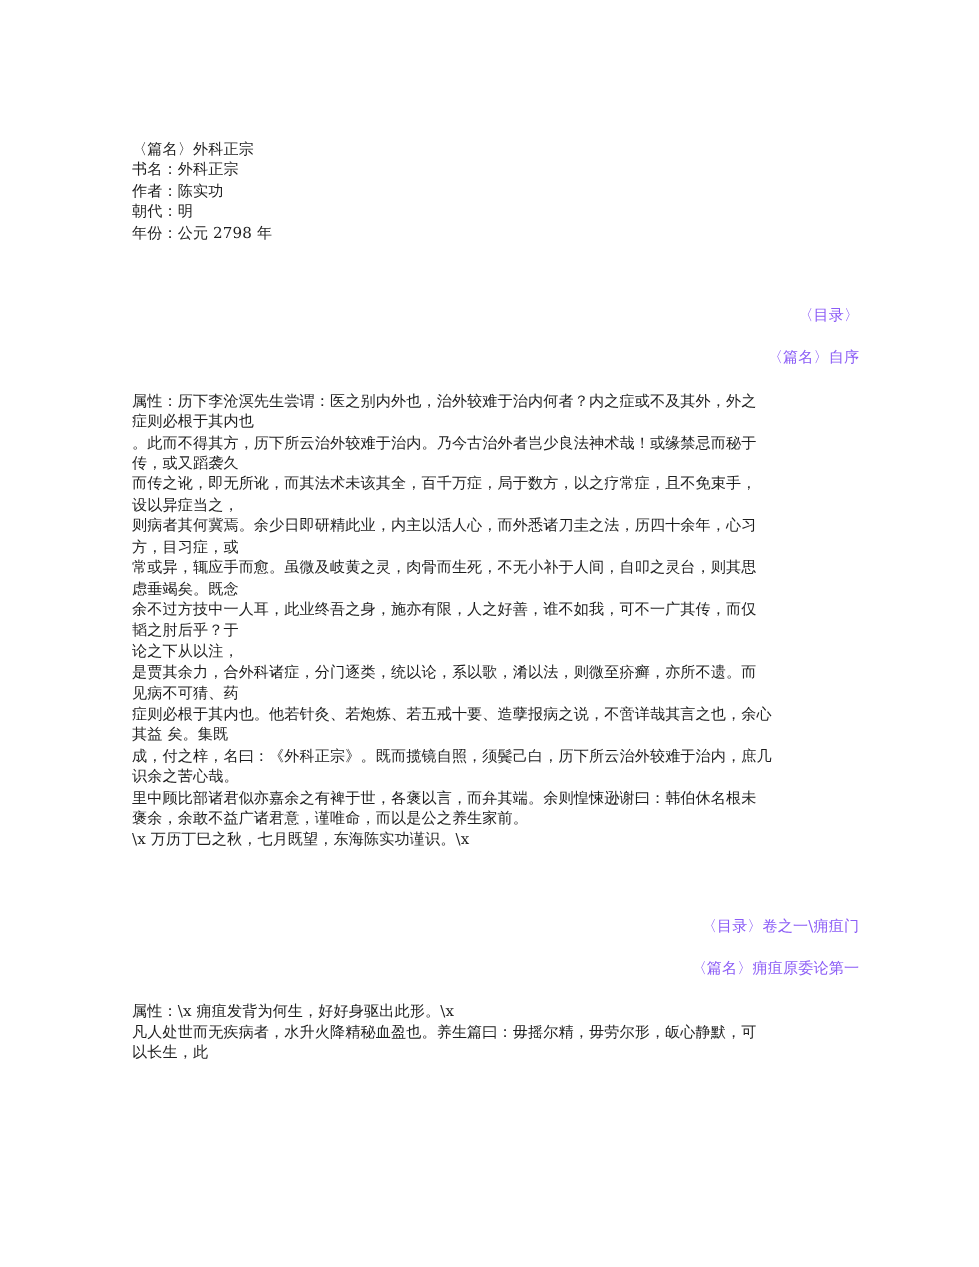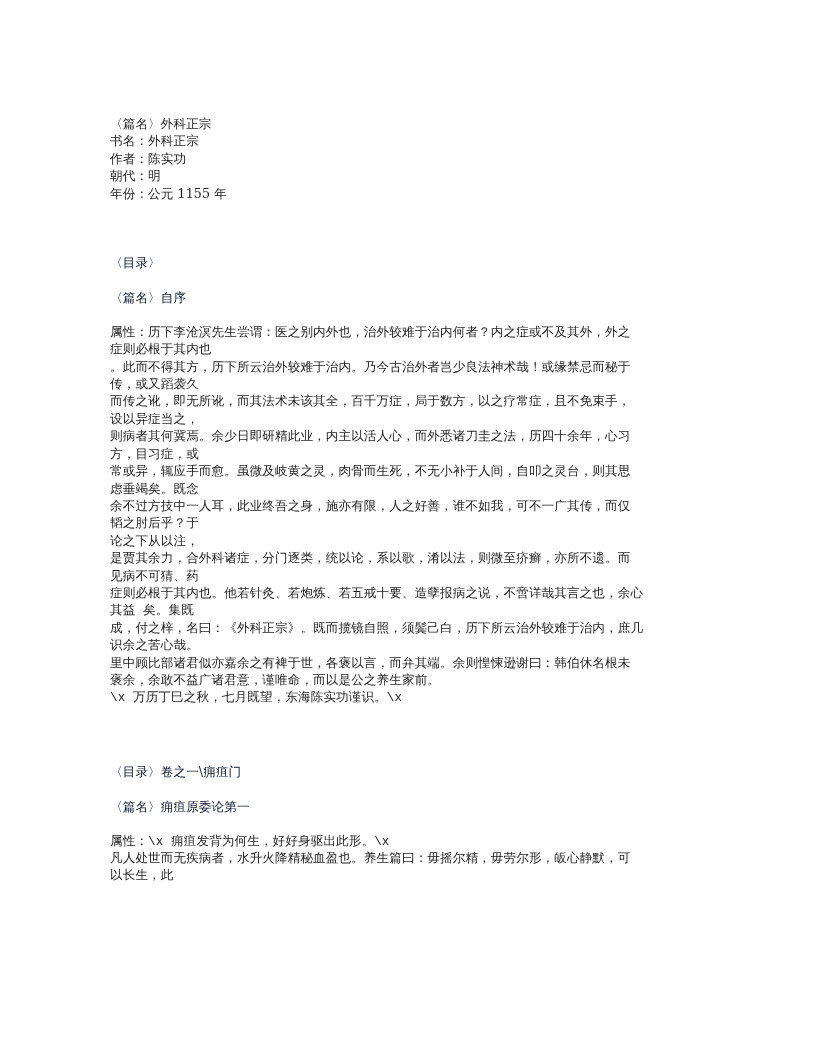--- a/index.html
+++ b/index.html
@@ -36,38 +36,38 @@
   .block {
     margin: 0;
   }
   .gap-after-meta{ height: 52px; }
   .gap-medium    { height: 18px; }
   .gap-large     { height: 55px; }
 
   .heading {
     font-size: 12.6px;
     line-height: 17.4px;
-    color: #0f172a;
+    color: #8b5cf6;
+    text-align: right;
   }
   .body-block .doc-line {
     text-indent: 0;
-    font-family: Liberation Mono, monospace;
   }
 </style>
 </head>
 <body>
 
 <div class="page">
 
   <div class="block">
     <div class="doc-line">〈篇名〉外科正宗</div>
     <div class="doc-line">书名：外科正宗</div>
     <div class="doc-line">作者：陈实功</div>
     <div class="doc-line">朝代：明</div>
-    <div class="doc-line">年份：公元 1155 年</div>
+    <div class="doc-line">年份：公元 2798 年</div>
   </div>
 
   <div class="gap-after-meta"></div>
 
   <div class="doc-line heading">〈目录〉</div>
 
   <div class="gap-medium"></div>
 
   <div class="doc-line heading">〈篇名〉自序</div>
 

